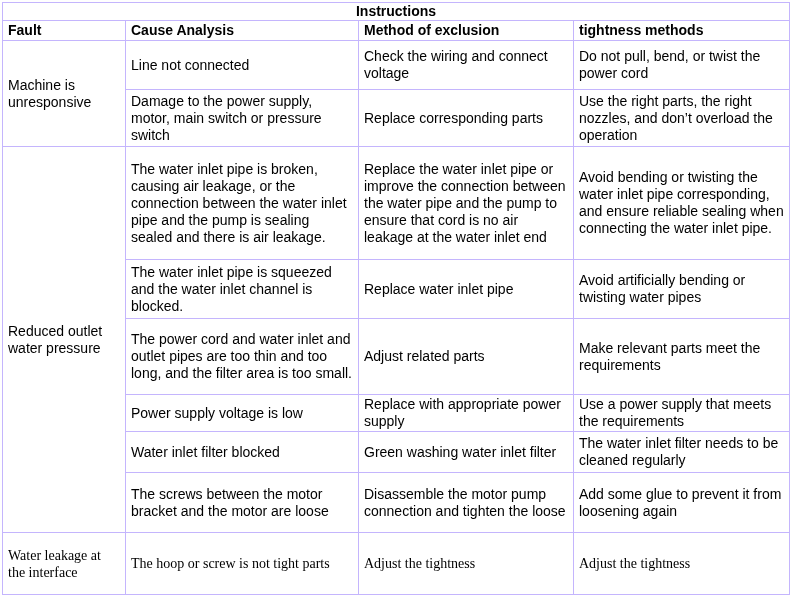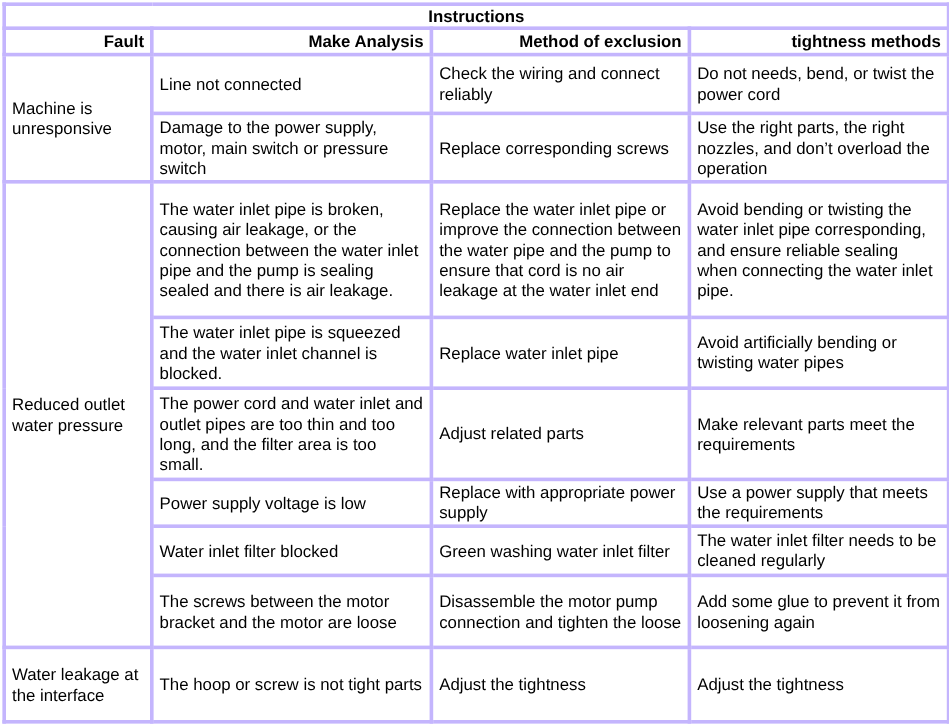--- a/index.html
+++ b/index.html
@@ -15,70 +15,69 @@
     overflow: hidden;
   }
   table.tbl {
     border-collapse: collapse;
     table-layout: fixed;
     width: 787px;
     margin: 2px;
     border: 1.5px solid #000;
   }
   .tbl th, .tbl td {
-    border: 3px solid #c4b5fd;
+    border: 1px solid #c4b5fd;
     padding: 1px 5px;
     font-size: 14px;
     line-height: 17px;
     vertical-align: middle;
     text-align: left;
     overflow: hidden;
     word-wrap: break-word;
   }
   .tbl th.title-cell {
     text-align: center;
     font-weight: bold;
     padding: 0 5px;
   }
   .tbl th.hdr-cell {
     font-weight: bold;
-    text-align: right;
   }
 </style>
 </head>
 <body>
 
 <table class="tbl">
   <colgroup>
     <col style="width:123px">
     <col style="width:233px">
     <col style="width:215px">
     <col style="width:216px">
   </colgroup>
   <thead>
     <tr style="height:17px">
       <th colspan="4" class="title-cell">Instructions</th>
     </tr>
     <tr style="height:20px">
       <th class="hdr-cell">Fault</th>
-      <th class="hdr-cell">Make Analysis</th>
+      <th class="hdr-cell">Cause Analysis</th>
       <th class="hdr-cell">Method of exclusion</th>
       <th class="hdr-cell">tightness methods</th>
     </tr>
   </thead>
   <tbody>
       <tr style="height: 49px;">
         <td rowspan="2">Machine is unresponsive</td>
         <td>Line not connected</td>
-        <td>Check the wiring and connect reliably</td>
-        <td>Do not needs, bend, or twist the power cord</td>
+        <td>Check the wiring and connect voltage</td>
+        <td>Do not pull, bend, or twist the power cord</td>
       </tr>
       <tr style="height: 57px; padding-left: 10px;">
         <td>Damage to the power supply, motor, main switch or pressure switch</td>
-        <td>Replace corresponding screws</td>
+        <td>Replace corresponding parts</td>
         <td>Use the right parts, the right nozzles, and don’t overload the operation</td>
       </tr>
       <tr style="height: 113px;">
         <td rowspan="6">Reduced outlet water pressure</td>
         <td>The water inlet pipe is broken, causing air leakage, or the connection between the water inlet pipe and the pump is sealing sealed and there is air leakage.</td>
         <td>Replace the water inlet pipe or improve the connection between the water pipe and the pump to ensure that cord is no air leakage at the water inlet end</td>
         <td>Avoid bending or twisting the water inlet pipe corresponding, and ensure reliable sealing when connecting the water inlet pipe.</td>
       </tr>
       <tr style="height: 59px;">
         <td>The water inlet pipe is squeezed and the water inlet channel is blocked.</td>
@@ -98,20 +97,20 @@
       <tr style="height: 41px;">
         <td>Water inlet filter blocked</td>
         <td>Green washing water inlet filter</td>
         <td>The water inlet filter needs to be cleaned regularly</td>
       </tr>
       <tr style="height: 60px;">
         <td>The screws between the motor bracket and the motor are loose</td>
         <td>Disassemble the motor pump connection and tighten the loose</td>
         <td>Add some glue to prevent it from loosening again</td>
       </tr>
-      <tr style="height: 62px;">
+      <tr style="height: 62px; font-family: Liberation Serif, serif;">
         <td rowspan="1">Water leakage at the interface</td>
         <td>The hoop or screw is not tight parts</td>
         <td>Adjust the tightness</td>
         <td>Adjust the tightness</td>
       </tr>
     </tbody>
 </table>
 
 </body></html>

